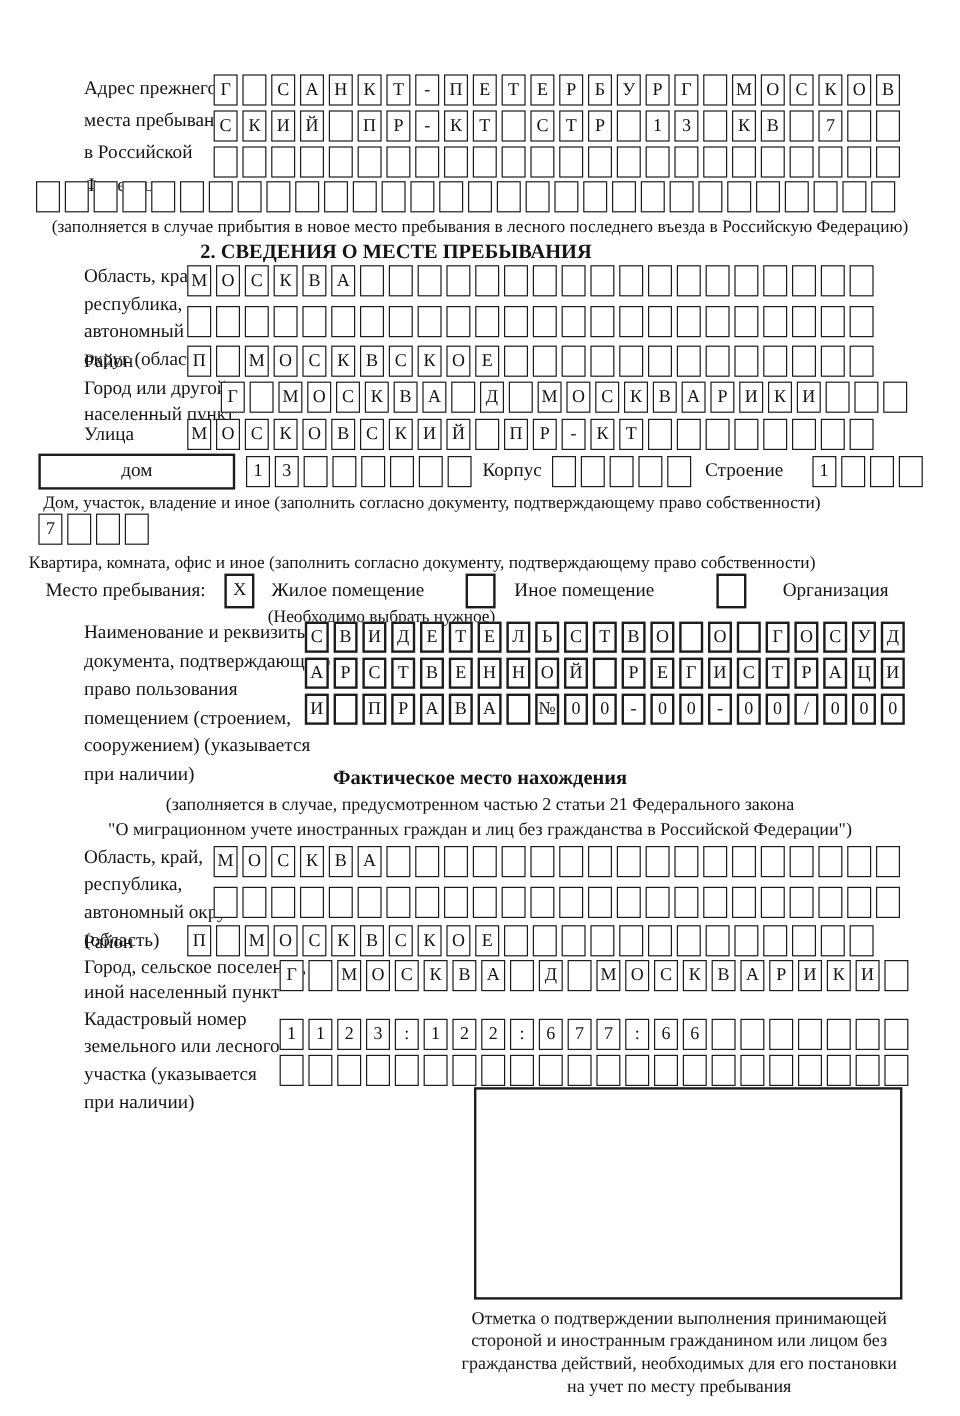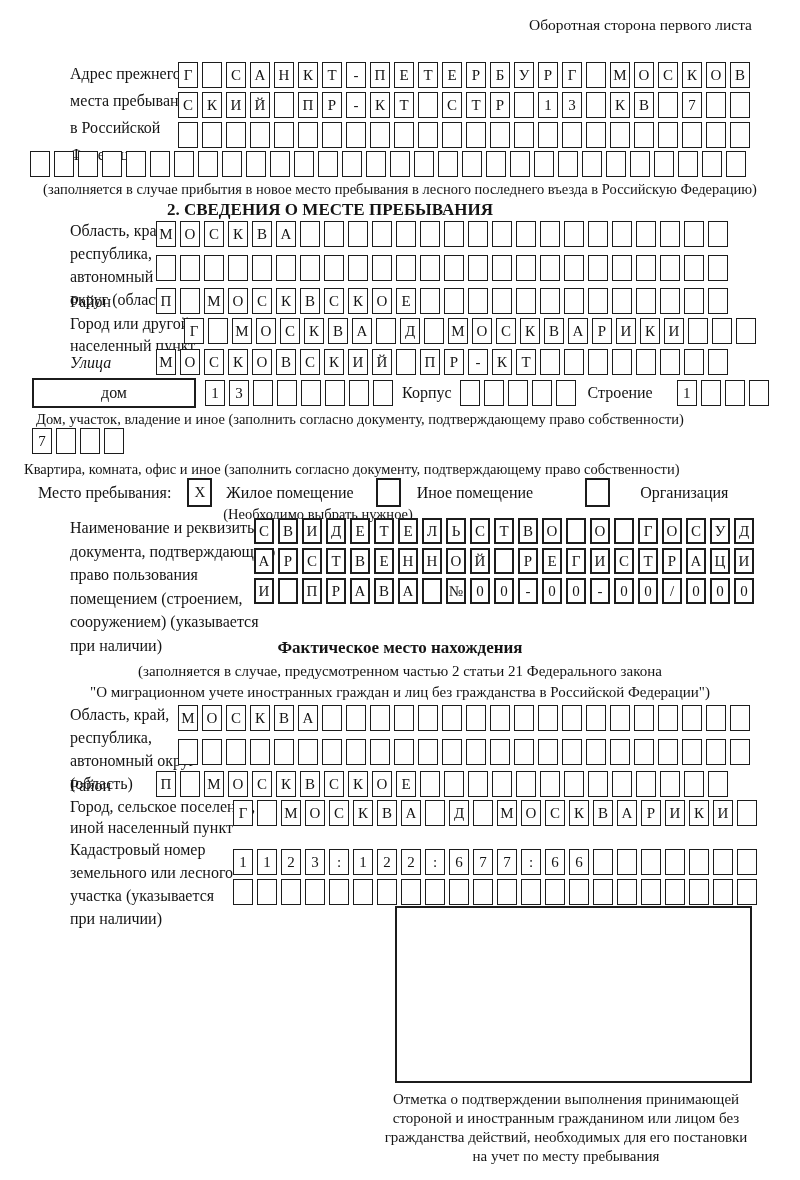--- a/index.html
+++ b/index.html
@@ -34,21 +34,20 @@
   }
   .opt-label{font-size:16px;}
   .stamp-box{border:2px solid #1c1c1c;background:#fff;}
   .pre{white-space:pre-line;}
 </style>
 </head>
 <body>
 
 <div class="page">
 
-  <div class="abs" style="right:48px;top:16px;font-size:15.5px;">Оборотная сторона первого листа</div>
 
   <div class="abs flabel addr" style="left:70px;top:60px;">Адрес прежнего
 места пребывания
 в Российской
 Федерации</div>
   <div class="abs cells" style="left:178px;top:62px;">
       <span class="cell">Г</span>
       <span class="cell"></span>
       <span class="cell">С</span>
       <span class="cell">А</span>
@@ -268,21 +267,21 @@
       <span class="cell">А</span>
       <span class="cell">Р</span>
       <span class="cell">И</span>
       <span class="cell">К</span>
       <span class="cell">И</span>
       <span class="cell"></span>
       <span class="cell"></span>
       <span class="cell"></span>
     </div>
 
-  <div class="abs flabel" style="left:70px;top:351px;font-style:italic;">Улица</div>
+  <div class="abs flabel" style="left:70px;top:351px;">Улица</div>
   <div class="abs cells" style="left:156px;top:349px;">
       <span class="cell">М</span>
       <span class="cell">О</span>
       <span class="cell">С</span>
       <span class="cell">К</span>
       <span class="cell">О</span>
       <span class="cell">В</span>
       <span class="cell">С</span>
       <span class="cell">К</span>
       <span class="cell">И</span>
@@ -339,21 +338,21 @@
         <span class="cell"></span>
         <span class="cell"></span>
         <span class="cell"></span>
       </div>
   </div>
   <div class="abs note-s" style="left:24px;top:461px;text-align:center;">Квартира, комната, офис и иное (заполнить согласно документу, подтверждающему право собственности)</div>
 
   <div class="abs inline-row" style="left:38px;top:478px;">
     <div class="opt-label" style="margin-right:16px;">Место пребывания:</div>
     <div class="chk" style="margin-right:14px;">X</div>
-    <div class="opt-label" style="margin-right:22px;">Жилое помещение</div>
+    <div class="opt-label" style="margin-right:34px;">Жилое помещение</div>
     <div class="chk" style="margin-right:16px;"></div>
     <div class="opt-label" style="margin-right:52px;">Иное помещение</div>
     <div class="chk" style="margin-right:30px;"></div>
     <div class="opt-label">Организация</div>
   </div>
   <div class="abs note-s center" style="left:38px;top:506px;width:560px;">(Необходимо выбрать нужное)</div>
 
   <div class="abs flabel" style="left:70px;top:516px;line-height:23.5px;">Наименование и реквизиты
 документа, подтверждающего
 право пользования

